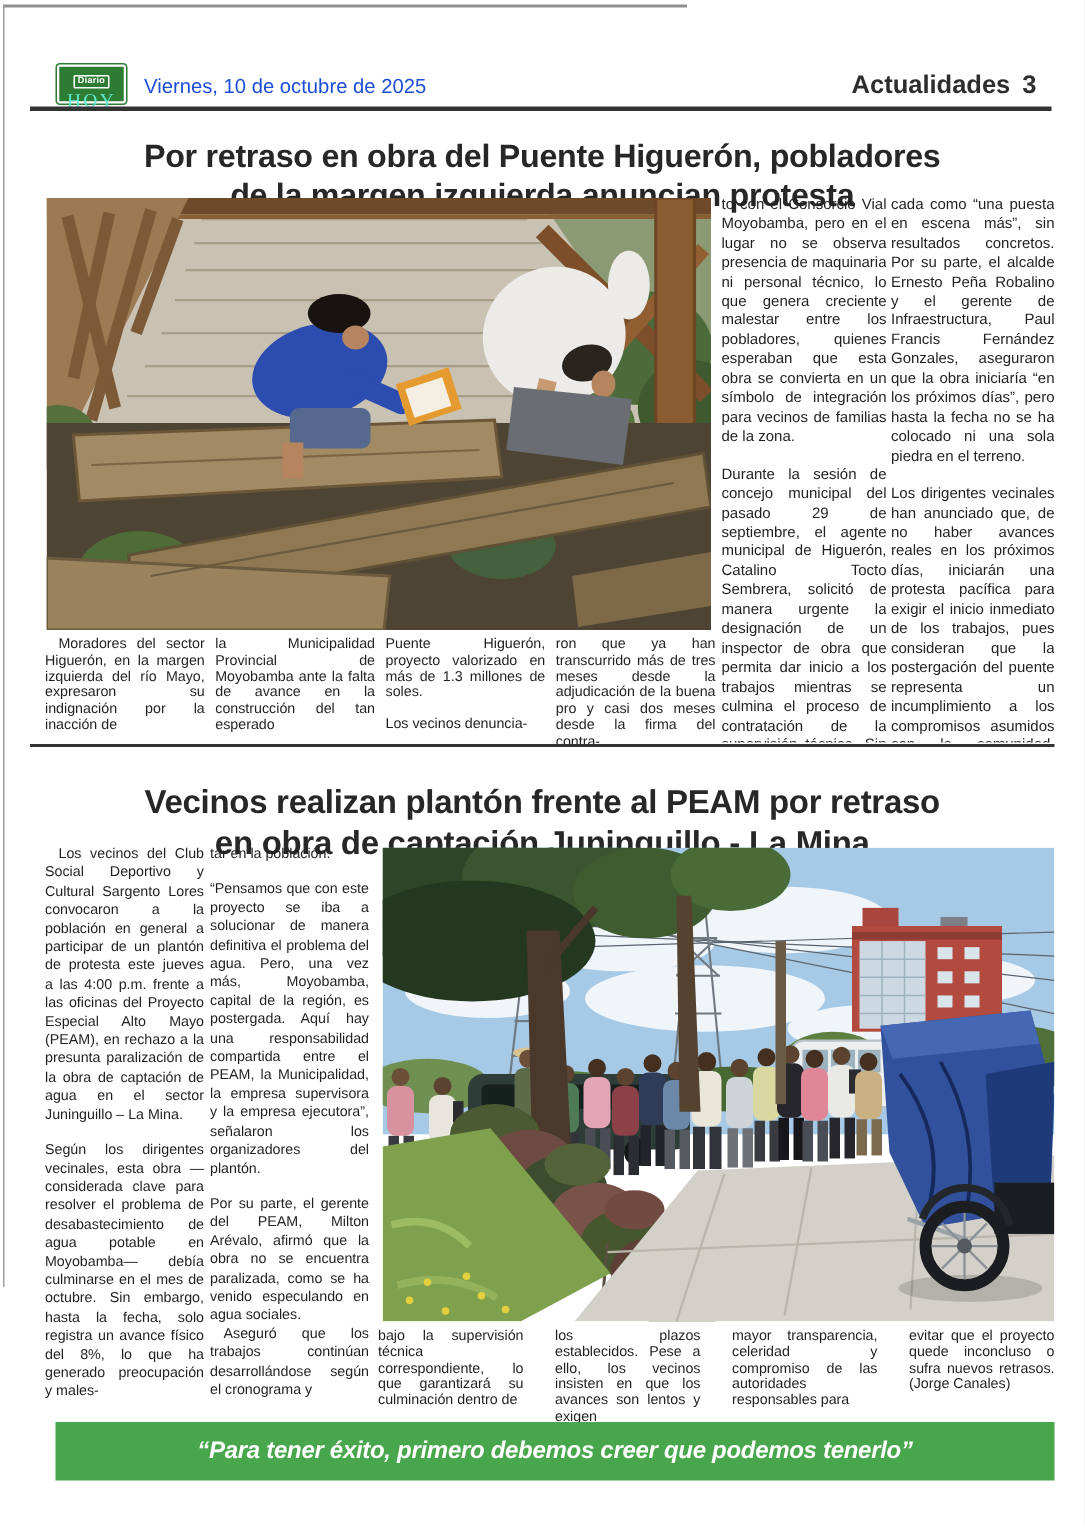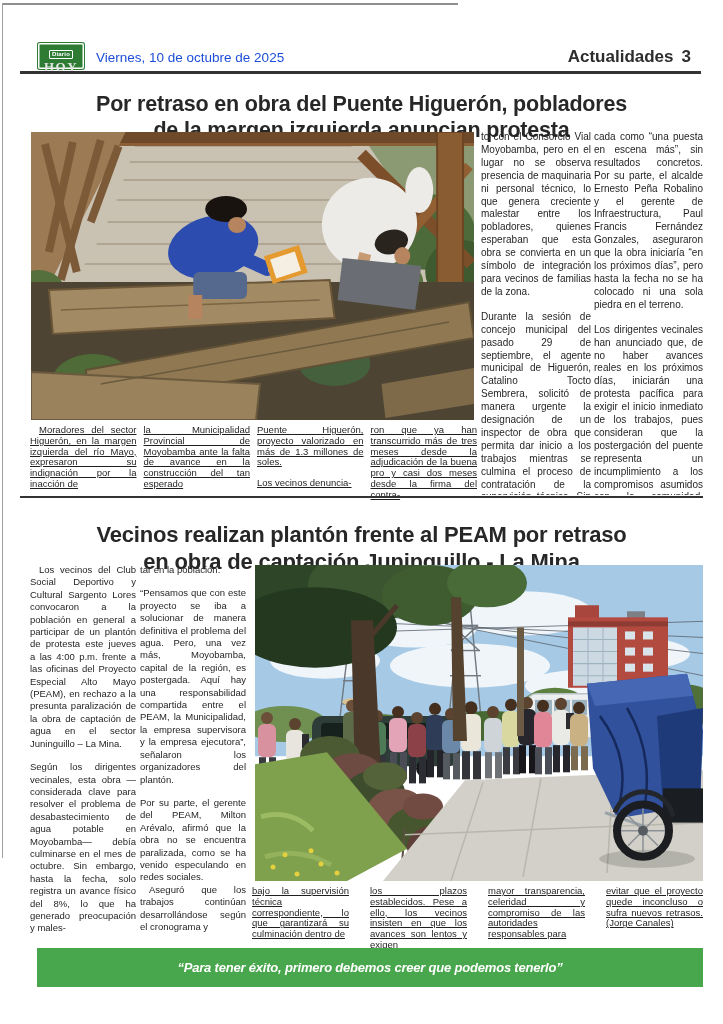--- a/index.html
+++ b/index.html
@@ -6,39 +6,39 @@
   .page{position:relative;width:723px;height:1024px;background:#ffffff;overflow:hidden;
         font-family:"Liberation Sans",sans-serif;color:#1f1f1f;margin:0 auto;}
   .scan-top{position:absolute;left:2px;top:3px;width:456px;height:1.5px;background:#8f8f8f;}
   .scan-left{position:absolute;left:2px;top:3px;width:1px;height:855px;background:#a0a0a0;}
 
   
   .logo{position:absolute;left:37px;top:42px;width:48px;height:28px;background:#2e7c34;
         border-radius:3px;box-shadow:inset 0 0 0 1px #2e7c34, inset 0 0 0 2.5px #ffffff;text-align:center;}
   .logo-top{display:inline-block;margin-top:3px;border:1px solid #fff;color:#fff;font-size:6px;
         font-weight:bold;line-height:7px;padding:0 2px;border-radius:1px;letter-spacing:.2px;}
-  .logo-main{display:block;color:#e5e5e5;font-family:"Liberation Serif",serif;font-weight:bold;
+  .logo-main{display:block;color:#5eead4;font-family:"Liberation Serif",serif;font-weight:normal;
         font-size:13px;line-height:13px;letter-spacing:1.5px;margin-top:0px;}
   .edition-date{position:absolute;left:96px;top:50px;font-size:13.5px;color:#1d4ed8;}
   .header-right{position:absolute;right:32px;top:47px;font-weight:bold;font-size:17px;color:#2d2d2d;}
   .header-right .sec{margin-right:8px;}
   .header-rule{position:absolute;left:20px;top:71px;width:681px;height:3px;background:#333;}
 
   .headline{position:absolute;left:20px;width:683px;text-align:center;font-weight:bold;color:#272727;letter-spacing:-.2px;}
   .headline1{top:77px;font-size:21.5px;line-height:26px;}
   .headline2{top:503px;font-size:22px;line-height:27px;}
   .headline span{display:block;}
 
   .photo{position:absolute;overflow:hidden;}
   .photo svg{width:100%;height:100%;display:block;}
   .photo1{left:31px;top:132px;width:443px;height:288px;}
   .photo2{left:255px;top:565px;width:448px;height:316px;}
 
   .col p{margin:0;text-align:justify;}
-  .cap{font-size:9.5px;line-height:10.8px;text-decoration:underline;}
+  .cap{font-size:9.5px;line-height:10.8px;}
   .cap p + p{margin-top:10px;}
   .a1r{position:absolute;font-size:10px;line-height:12.9px;overflow:hidden;}
   .a1r p + p{margin-top:12px;}
   .a1r1{left:481px;top:131px;width:110px;height:364px;}
   .a1r2{left:594px;top:131px;width:109px;height:364px;}
 
   .caption-row{position:absolute;left:30px;top:425px;width:447px;display:flex;gap:7px;}
   .caption-row .col{flex:1;}
 
   .mid-rule{position:absolute;left:20px;top:496px;width:683px;height:2px;background:#333;}
@@ -48,21 +48,21 @@
   .a2c p.runon{margin-top:0;}
   .a2col1{left:30px;top:564px;width:106px;height:384px;}
   .a2col2{left:140px;top:564px;width:106px;height:384px;}
 
   .a2-bottom{position:absolute;left:252px;top:886px;width:451px;display:flex;gap:21px;}
   .a2-bottom .col{flex:1;}
 
   .indent{text-indent:9px;}
 
   .quote-bar{position:absolute;left:37px;top:948px;width:666px;height:39px;background:#48a64c;
-        color:#ffffff;font-weight:bold;font-style:italic;font-size:13px;line-height:39px;
+        color:#ffffff;font-weight:bold;font-style:italic;font-size:16px;line-height:39px;
         text-align:center;letter-spacing:-.2px;}
 </style>
 </head>
 <body>
 
 <div class="page">
   <div class="scan-top"></div>
   <div class="scan-left"></div>
 
   <div class="logo">
@@ -187,21 +187,21 @@
     <span>en obra de captación Juninguillo - La Mina</span>
   </h2>
 
   <div class="col a2c a2col1">
     <p class="indent">Los vecinos del Club Social Deportivo y Cultural Sargento Lores convocaron a la población en general a participar de un plantón de protesta este jueves a las 4:00 p.m. frente a las oficinas del Proyecto Especial Alto Mayo (PEAM), en rechazo a la presunta paralización de la obra de captación de agua en el sector Juninguillo – La Mina.</p>
     <p>Según los dirigentes vecinales, esta obra — considerada clave para resolver el problema de desabastecimiento de agua potable en Moyobamba— debía culminarse en el mes de octubre. Sin embargo, hasta la fecha, solo registra un avance físico del 8%, lo que ha generado preocupación y males-</p>
   </div>
   <div class="col a2c a2col2">
     <p>tar en la población.</p>
     <p>“Pensamos que con este proyecto se iba a solucionar de manera definitiva el problema del agua. Pero, una vez más, Moyobamba, capital de la región, es postergada. Aquí hay una responsabilidad compartida entre el PEAM, la Municipalidad, la empresa supervisora y la empresa ejecutora”, señalaron los organizadores del plantón.</p>
-    <p>Por su parte, el gerente del PEAM, Milton Arévalo, afirmó que la obra no se encuentra paralizada, como se ha venido especulando en redes sociales.</p>
+    <p>Por su parte, el gerente del PEAM, Milton Arévalo, afirmó que la obra no se encuentra paralizada, como se ha venido especulando en agua sociales.</p>
     <p class="runon indent">Aseguró que los trabajos continúan desarrollándose según el cronograma y</p>
   </div>
 
   <div class="photo photo2">
     <svg viewBox="0 0 448 314" preserveAspectRatio="none">
 
       <rect width="448" height="190" fill="#a6c9e6"></rect>
       <g fill="#f4f8fb" opacity="0.95">
         <ellipse cx="70" cy="95" rx="55" ry="18"></ellipse>
           <ellipse cx="160" cy="62" rx="62" ry="20"></ellipse>

